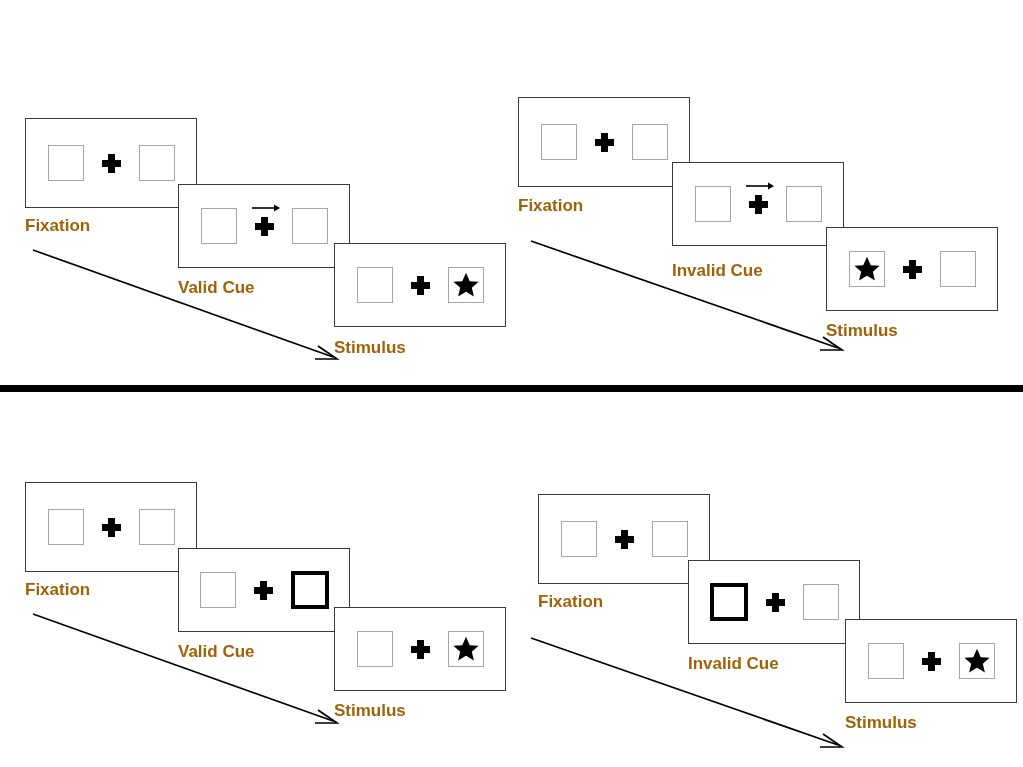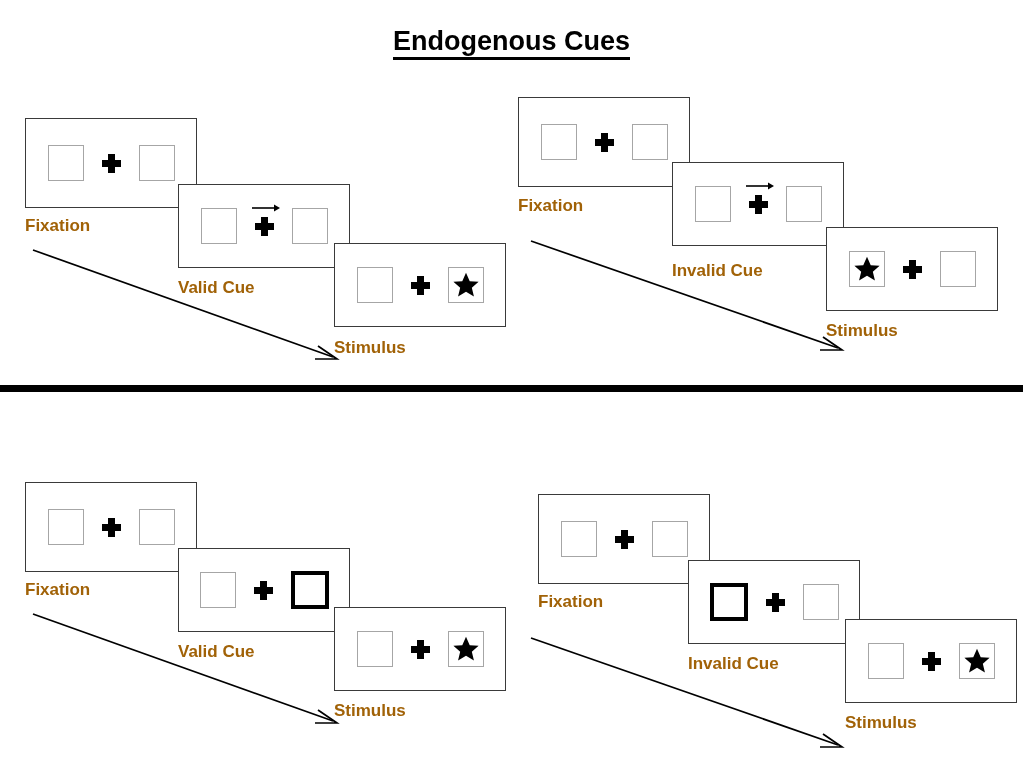--- a/index.html
+++ b/index.html
@@ -117,23 +117,20 @@
   .time-arrow {
     position: absolute;
     pointer-events: none;
   }
 </style>
 </head>
 <body>
 
 <div class="stage">
 
-  <div class="section-title" style="top:26px;">
-    <span>Endogenous Cues</span>
-  </div>
 
   <div class="panel" style="left:25px; top:118px; width:172px; height:90px;">
     <div class="panel-inner">
       <div class="box" style="width:36px;height:36px;"></div>
       <div class="gap" style="width:18px;"></div>
       <div class="plus" style="width:19px;height:19px;">
         <div class="bar-h" style="left:0;top:6px;width:19px;height:7px;"></div>
         <div class="bar-v" style="left:6px;top:0;width:7px;height:19px;"></div>
       </div>
       <div class="gap" style="width:18px;"></div>

